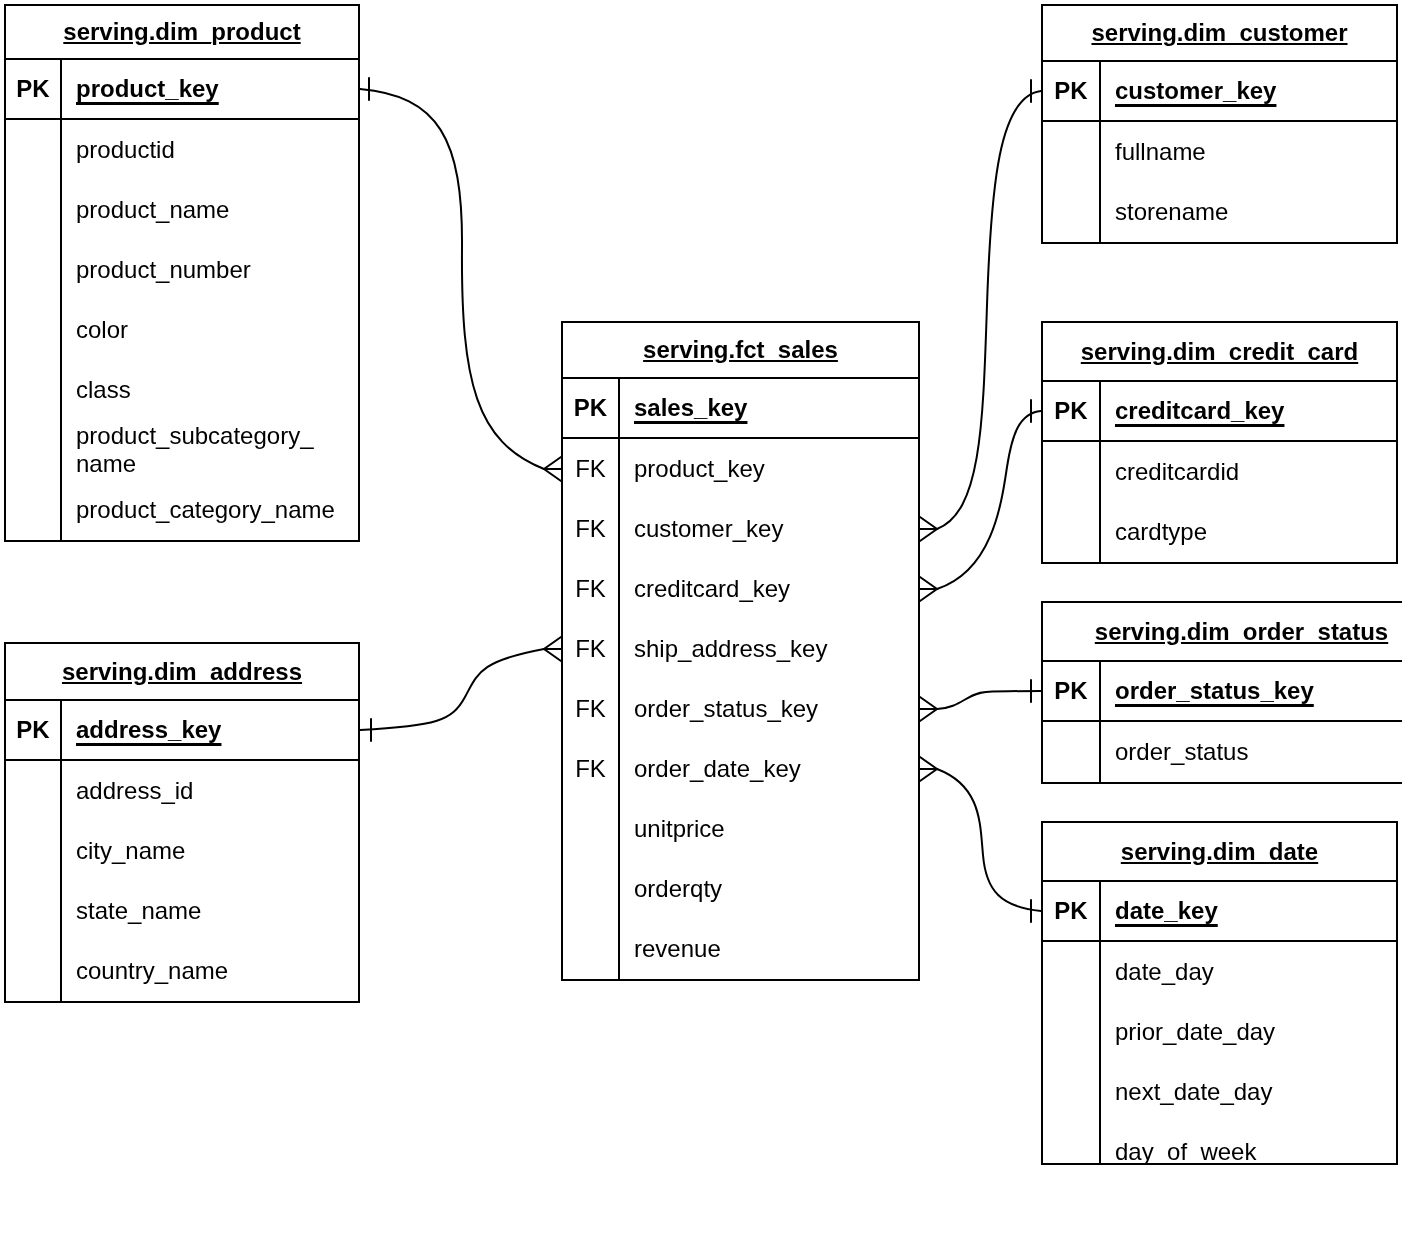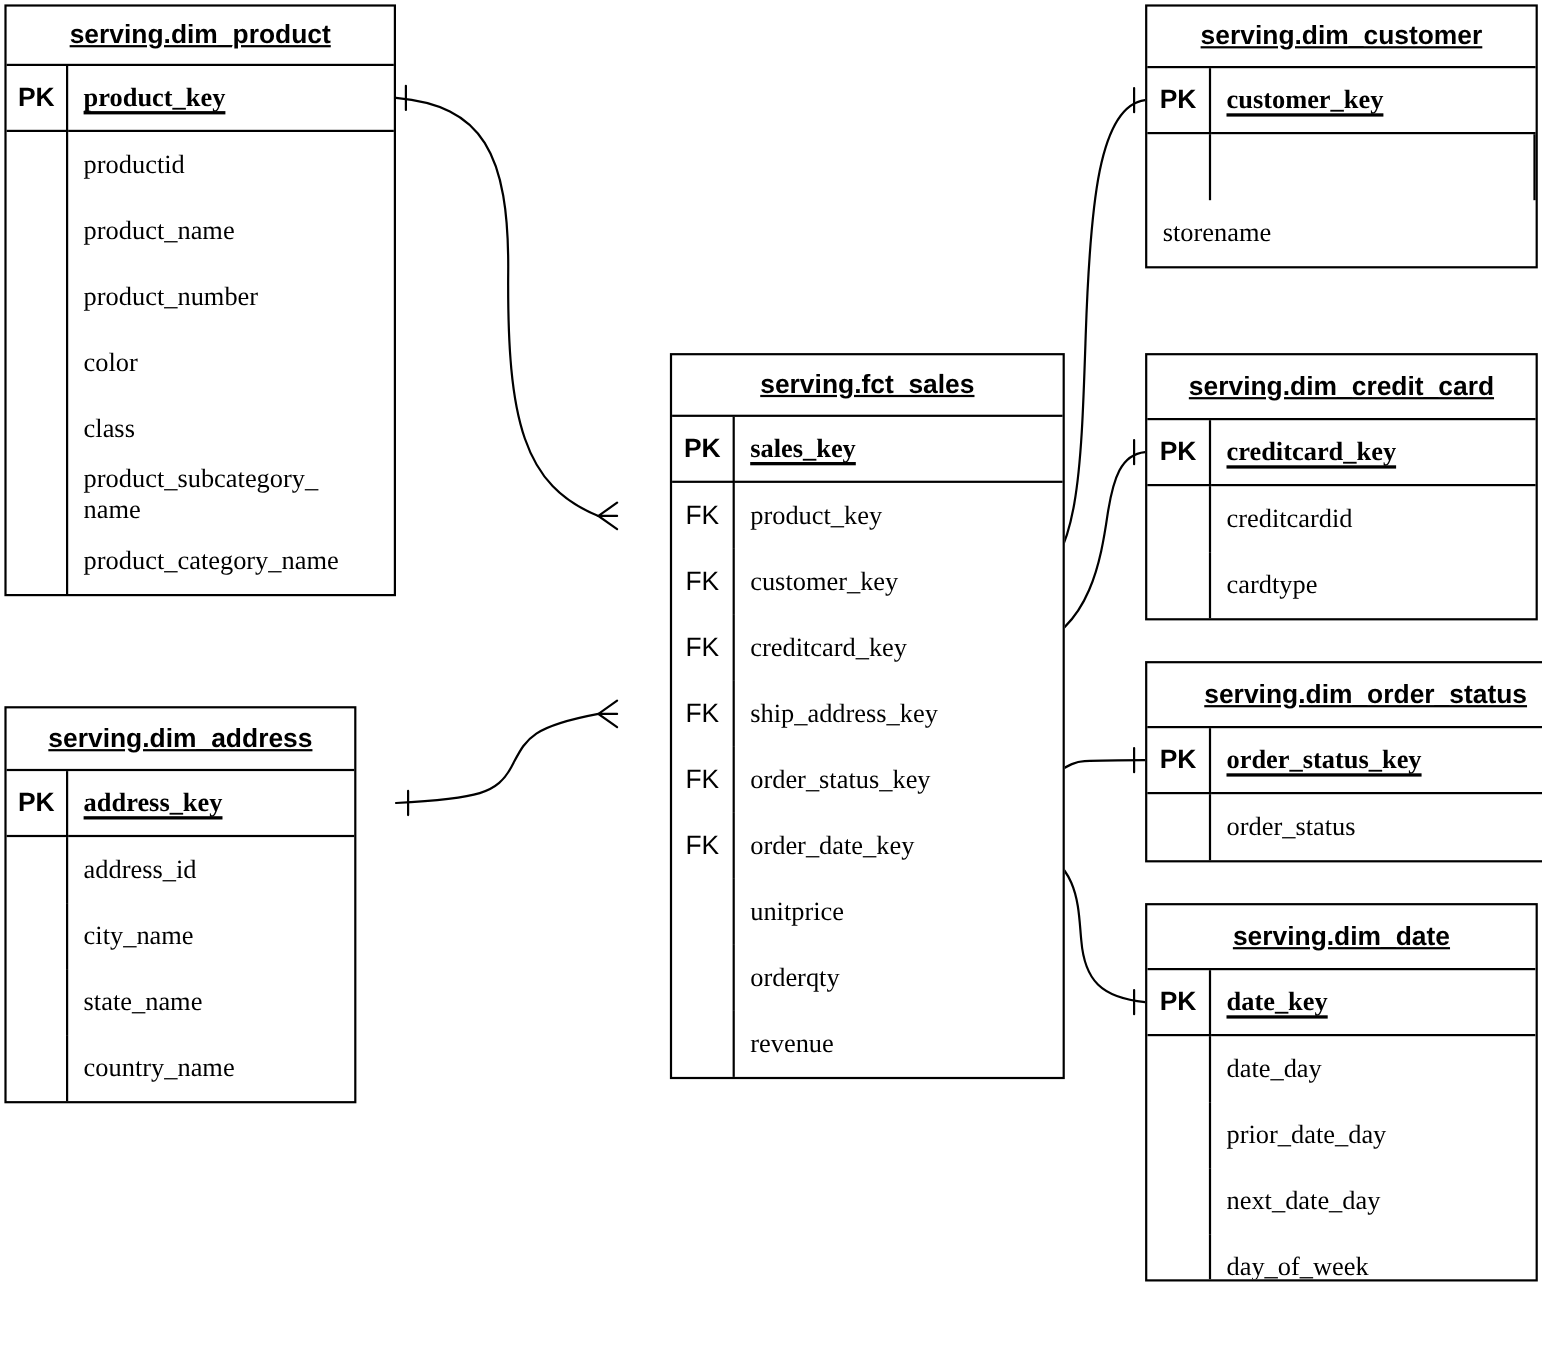--- a/index.html
+++ b/index.html
@@ -40,21 +40,20 @@
     min-height: 60px;
     text-align: right;
   }
   .nc {
     display: flex;
     align-items: center;
     min-height: 60px;
     padding: 0 8px 0 14px;
     line-height: 28px;
     white-space: pre-line;
-    font-family: Liberation Serif, serif;
   }
   .pkrow { border-bottom: 2px solid #000; }
   .kc.pkrow { font-weight: 700; }
   .key {
     font-weight: 700;
     text-decoration: underline;
     text-decoration-thickness: 2.5px;
     text-underline-offset: 5px;
   }
 </style>
@@ -118,37 +117,37 @@
       <div class="kc"></div>
       <div class="nc">class</div>
       <div class="kc"></div>
       <div class="nc">product_subcategory_
 name</div>
       <div class="kc"></div>
       <div class="nc">product_category_name</div>
     </div>
   </div>
 
-  <div class="tbl" style="left:4px; top:642px; width:320px;">
+  <div class="tbl" style="left:4px; top:642px; width:356px;">
     <div class="hd" style="height:57px;">serving.dim_address</div>
     <div class="grid" style="grid-template-columns:56px 1fr;">
       <div class="kc pkrow">PK</div>
       <div class="nc pkrow key">address_key</div>
       <div class="kc"></div>
       <div class="nc">address_id</div>
       <div class="kc"></div>
       <div class="nc">city_name</div>
       <div class="kc"></div>
       <div class="nc">state_name</div>
       <div class="kc"></div>
       <div class="nc">country_name</div>
     </div>
   </div>
 
-  <div class="tbl" style="left:561px; top:321px; width:359px;margin-left:48px;">
+  <div class="tbl" style="left:561px; top:321px; width:359px;">
     <div class="hd" style="height:56px;">serving.fct_sales</div>
     <div class="grid" style="grid-template-columns:57px 1fr;">
       <div class="kc pkrow">PK</div>
       <div class="nc pkrow key">sales_key</div>
       <div class="kc">FK</div>
       <div class="nc">product_key</div>
       <div class="kc">FK</div>
       <div class="nc">customer_key</div>
       <div class="kc">FK</div>
       <div class="nc">creditcard_key</div>
@@ -166,20 +165,21 @@
       <div class="nc">revenue</div>
     </div>
   </div>
 
   <div class="tbl" style="left:1041px; top:4px; width:357px;">
     <div class="hd" style="height:56px;">serving.dim_customer</div>
     <div class="grid" style="grid-template-columns:58px 1fr;">
       <div class="kc pkrow">PK</div>
       <div class="nc pkrow key">customer_key</div>
       <div class="kc"></div>
+      <div class="nc">fullname</div>
       <div class="kc"></div>
       <div class="nc">storename</div>
     </div>
   </div>
 
   <div class="tbl" style="left:1041px; top:321px; width:357px;">
     <div class="hd" style="height:59px;">serving.dim_credit_card</div>
     <div class="grid" style="grid-template-columns:58px 1fr;">
       <div class="kc pkrow">PK</div>
       <div class="nc pkrow key">creditcard_key</div>

